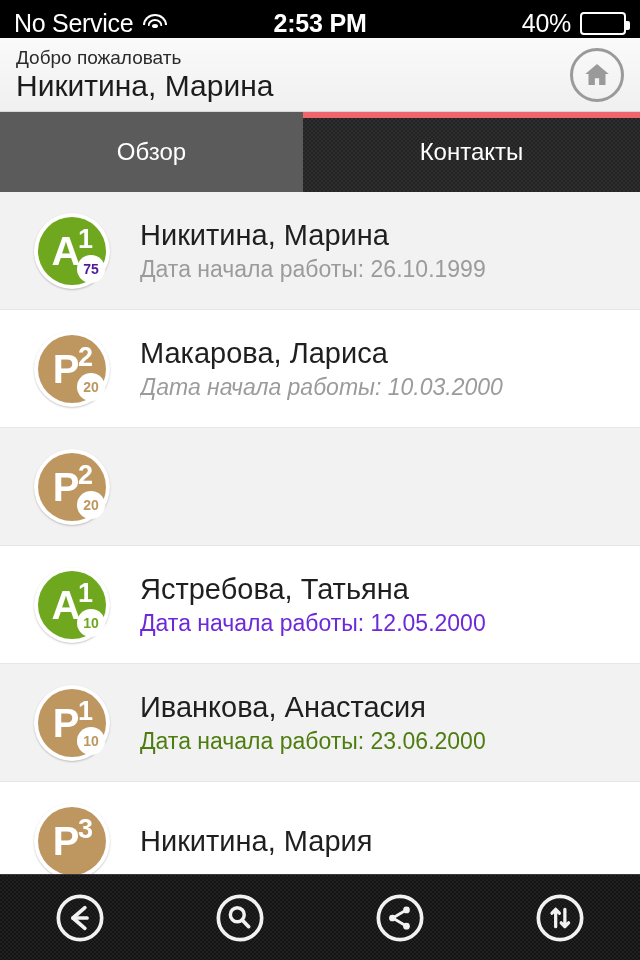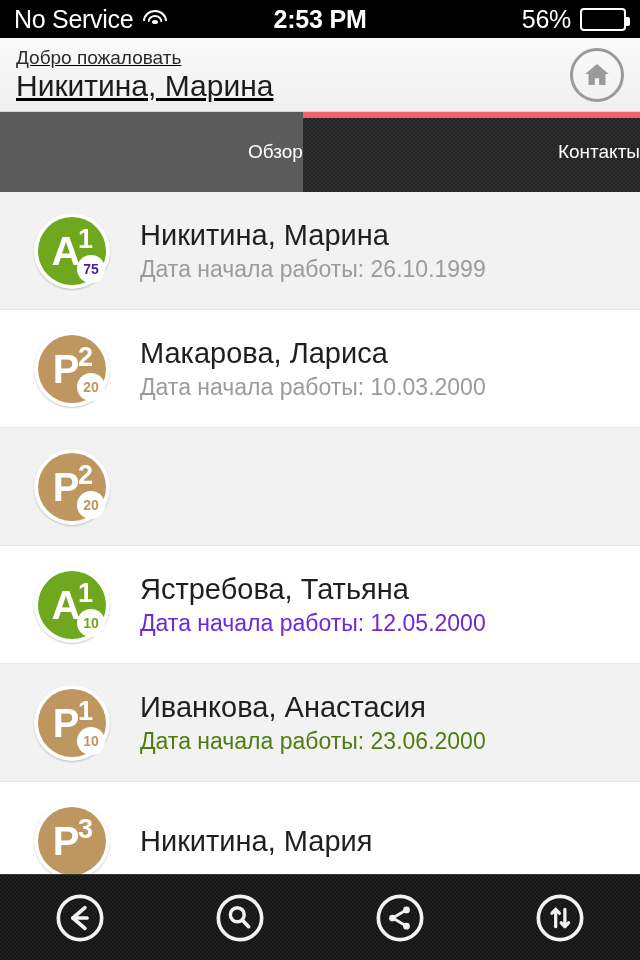--- a/index.html
+++ b/index.html
@@ -7,21 +7,21 @@
     width:640px; height:960px;
     font-family:"Liberation Sans", sans-serif;
     background:#ffffff; overflow:hidden;
   }
   #app { position:relative; width:640px; height:960px; overflow:hidden; }
 
   
   .statusbar{
     position:absolute; top:0; left:0; width:640px; height:38px;
     background:#000; color:#fff;
-    display:flex; align-items:center; padding:0 14px;
+    display:flex; align-items:flex-end; padding:0 14px;
   }
   .sb-left{ display:flex; align-items:center; gap:9px; flex:1; }
   .sb-carrier{ font-size:25px; letter-spacing:-0.3px; }
   .sb-center{ flex:0 0 auto; font-size:25px; font-weight:bold; letter-spacing:-0.2px; }
   .sb-right{ flex:1; display:flex; align-items:center; justify-content:flex-end; gap:9px; }
   .sb-pct{ font-size:25px; letter-spacing:-0.3px; }
   .batt{ position:relative; width:46px; height:23px; border:2.5px solid #fff;
          border-radius:4px; padding:2px; }
   .batt-fill{ height:100%; background:#fff; border-radius:1px; }
   .batt-cap{ position:absolute; right:-6px; top:7px; width:4px; height:9px;
@@ -35,34 +35,34 @@
   .wifi i:nth-child(3){ width:6px;  height:4px; top:10px;
                         background:#fff; border-radius:50%; border:none; }
 
   
   .header{
     position:absolute; top:38px; left:0; width:640px; height:74px;
     background:linear-gradient(to bottom,#fafafa 0%,#f0f0f0 100%);
     border-bottom:1px solid #d8d8d8;
     display:flex; align-items:center; padding:0 16px;
   }
-  .hdr-text{ flex:1; min-width:0;text-decoration:underline; }
+  .hdr-text{ flex:1; min-width:0; }
   .hdr-welcome{ font-size:19px; color:#2b2b2b; line-height:22px; }
   .hdr-name{ font-size:30px; color:#1c1c1c; line-height:34px;
              white-space:nowrap; overflow:hidden; text-overflow:ellipsis; }
   .home-btn{
     flex:0 0 auto; width:54px; height:54px; border-radius:50%;
     border:3px solid #9a9a9a; display:flex; align-items:center; justify-content:center;
     background:transparent;
   }
 
   
   .tabs{ position:absolute; top:112px; left:0; width:640px; height:80px; display:flex; }
-  .tab{ position:relative; display:flex; align-items:center; justify-content:flex-end;
-        font-size:19px; color:#fff; }
+  .tab{ position:relative; display:flex; align-items:center; justify-content:center;
+        font-size:24px; color:#fff; }
   .tab-inactive{ width:320px; background:#5b5b5b; }
   .tab-active{
     width:356px;
     background-color:#232323;
     background-image:
       linear-gradient(45deg,rgba(255,255,255,.05) 25%,transparent 25%,transparent 75%,rgba(255,255,255,.05) 75%),
       linear-gradient(45deg,rgba(255,255,255,.05) 25%,transparent 25%,transparent 75%,rgba(255,255,255,.05) 75%);
     background-size:4px 4px; background-position:0 0,2px 2px;
   }
   .tab-accent{ position:absolute; top:0; left:0; width:100%; height:6px;
@@ -120,21 +120,21 @@
     <div class="sb-left">
       <span class="sb-carrier">No Service</span>
       <span class="wifi">
           <i></i>
           <i></i>
           <i></i>
         </span>
     </div>
     <div class="sb-center">2:53 PM</div>
     <div class="sb-right">
-      <span class="sb-pct">56%</span>
+      <span class="sb-pct">40%</span>
       <span class="batt">
         <span class="batt-fill" id="batt-fill" style="width: 40%;"></span>
         <span class="batt-cap"></span>
       </span>
     </div>
   </div>
 
   <div class="header">
     <div class="hdr-text">
       <div class="hdr-welcome">Добро пожаловать</div>
@@ -175,21 +175,21 @@
       <div class="row row-plain">
         <div class="badge">
           <div class="badge-disc" style="background: rgb(190, 151, 96);">
             <span class="badge-letter">P</span>
             <span class="badge-rank">2</span>
             <span class="badge-score" style="color: rgb(190, 151, 96);">20</span>
           </div>
         </div>
         <div class="row-text">
           <div class="row-name">Макарова, Лариса</div>
-          <div class="row-sub" style="color: rgb(155, 155, 155);">Дата начала работы: 10.03.2000</div>
+          <div class="row-sub" style="color: rgb(155, 155, 155); font-style: italic;">Дата начала работы: 10.03.2000</div>
         </div>
       </div>
       <div class="row row-alt">
         <div class="badge">
           <div class="badge-disc" style="background: rgb(190, 151, 96);">
             <span class="badge-letter">P</span>
             <span class="badge-rank">2</span>
             <span class="badge-score" style="color: rgb(190, 151, 96);">20</span>
           </div>
         </div>

